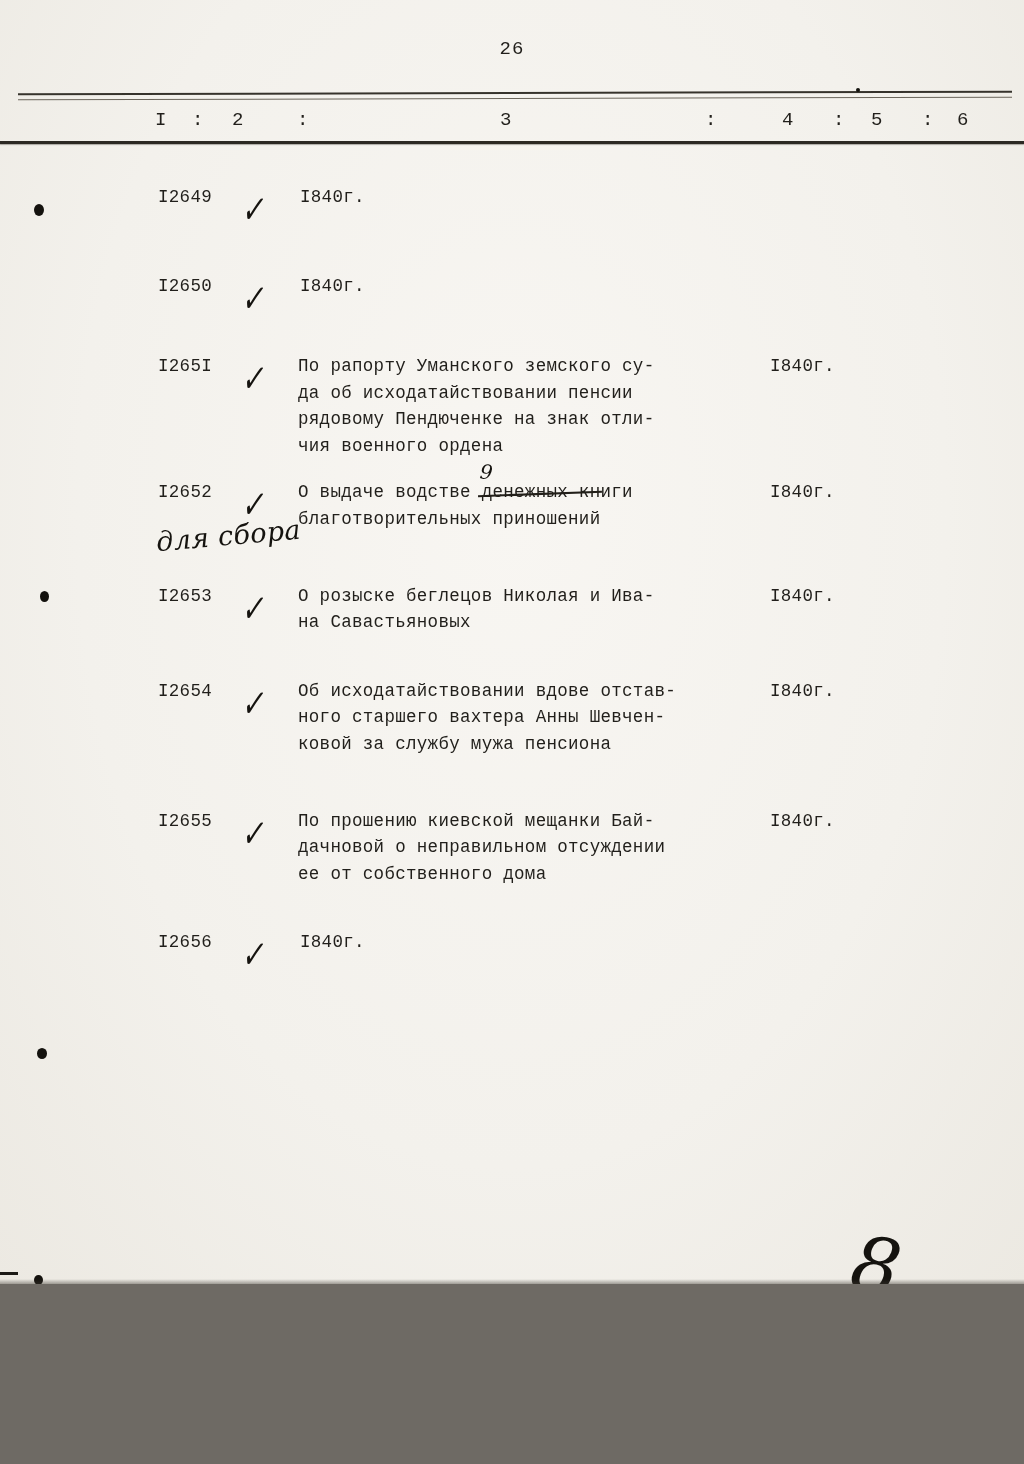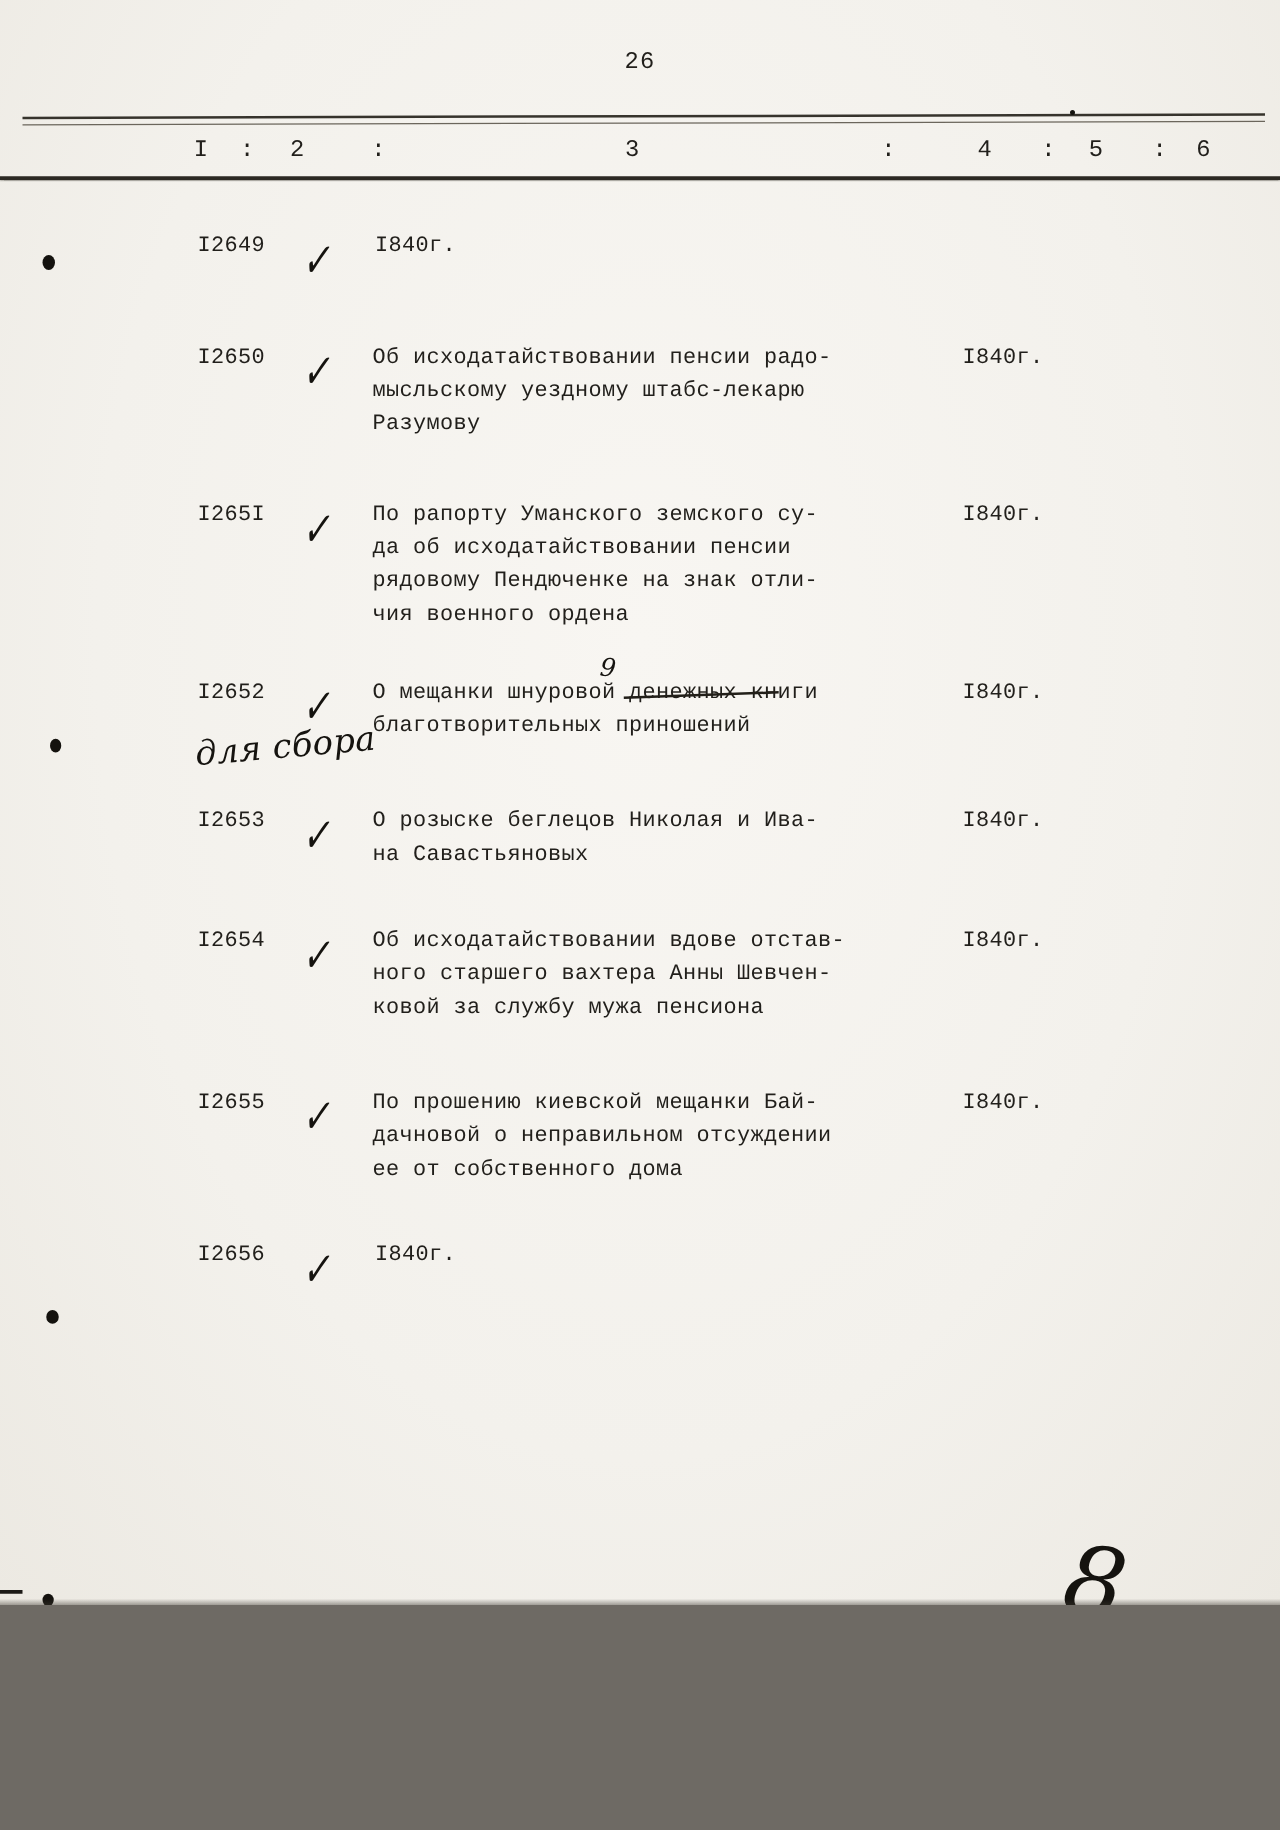--- a/index.html
+++ b/index.html
@@ -43,21 +43,21 @@
   .entry {
     display:grid;
     grid-template-columns:92px 48px 470px auto;
     margin-left:158px;
     align-items:start;
     font-size:17.5px;
     line-height:1.52;
     letter-spacing:.3px;
     position:relative;
   }
-  .mb55{margin-bottom:55px}.mb46{margin-bottom:46px}.mb52{margin-bottom:36px}
+  .mb55{margin-bottom:55px}.mb46{margin-bottom:46px}.mb52{margin-bottom:20px}
   .mb50{margin-bottom:50px}.mb42{margin-bottom:42px}
   .num { white-space:nowrap;font-family:Liberation Mono, monospace; }
   .check {
     font-size:30px; line-height:1; padding-top:4px;
     transform:skewX(-10deg) scaleY(1.45);
     transform-origin:center top;
     color:#15130f;
   }
   .text { white-space:pre-line; position:relative; }
   .year { padding-left:2px; white-space:nowrap; }
@@ -123,40 +123,37 @@
 
     <div class="entry mb55">
       <div class="num">I2649</div>
       <div class="check">✓</div>
       <div class="year">I840г.</div>
     </div>
 
     <div class="entry mb46">
       <div class="num">I2650</div>
       <div class="check">✓</div>
-      <div class="text">Об исходатайствовании пенсии радо-
-мысльскому уездному штабс-лекарю
-Разумову</div>
       <div class="year">I840г.</div>
     </div>
 
     <div class="entry mb52">
       <div class="num">I265I</div>
       <div class="check">✓</div>
       <div class="text">По рапорту Уманского земского су-
 да об исходатайствовании пенсии
 рядовому Пендюченке на знак отли-
 чия военного ордена</div>
       <div class="year">I840г.</div>
     </div>
 
     <div class="entry mb50">
       <div class="num">I2652</div>
       <div class="check">✓</div>
-      <div class="text"><span class="handwritten mark-12652">9</span><span>О мещанки шнуровой </span><span class="struck">денежных</span><span> книги</span>
+      <div class="text"><span class="handwritten mark-12652">9</span><span>О выдаче водстве </span><span class="struck">денежных</span><span> книги</span>
 <span>благотворительных приношений</span></div>
       <div class="year">I840г.</div>
       <div class="handwritten note-12652">для сбора</div>
     </div>
 
     <div class="entry mb42">
       <div class="num">I2653</div>
       <div class="check">✓</div>
       <div class="text">О розыске беглецов Николая и Ива-
 на Савастьяновых</div>

